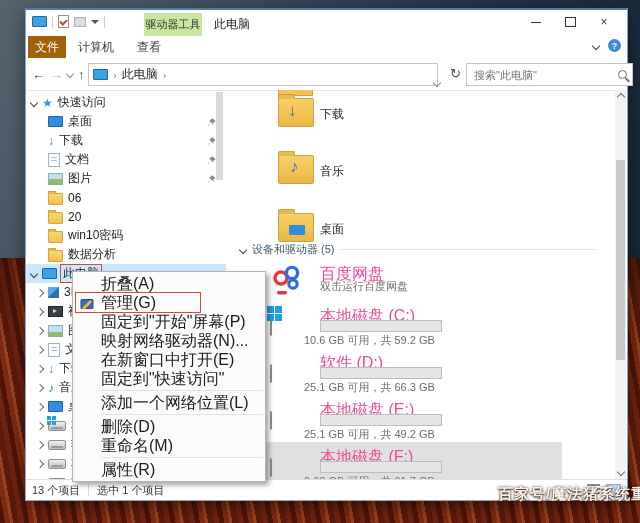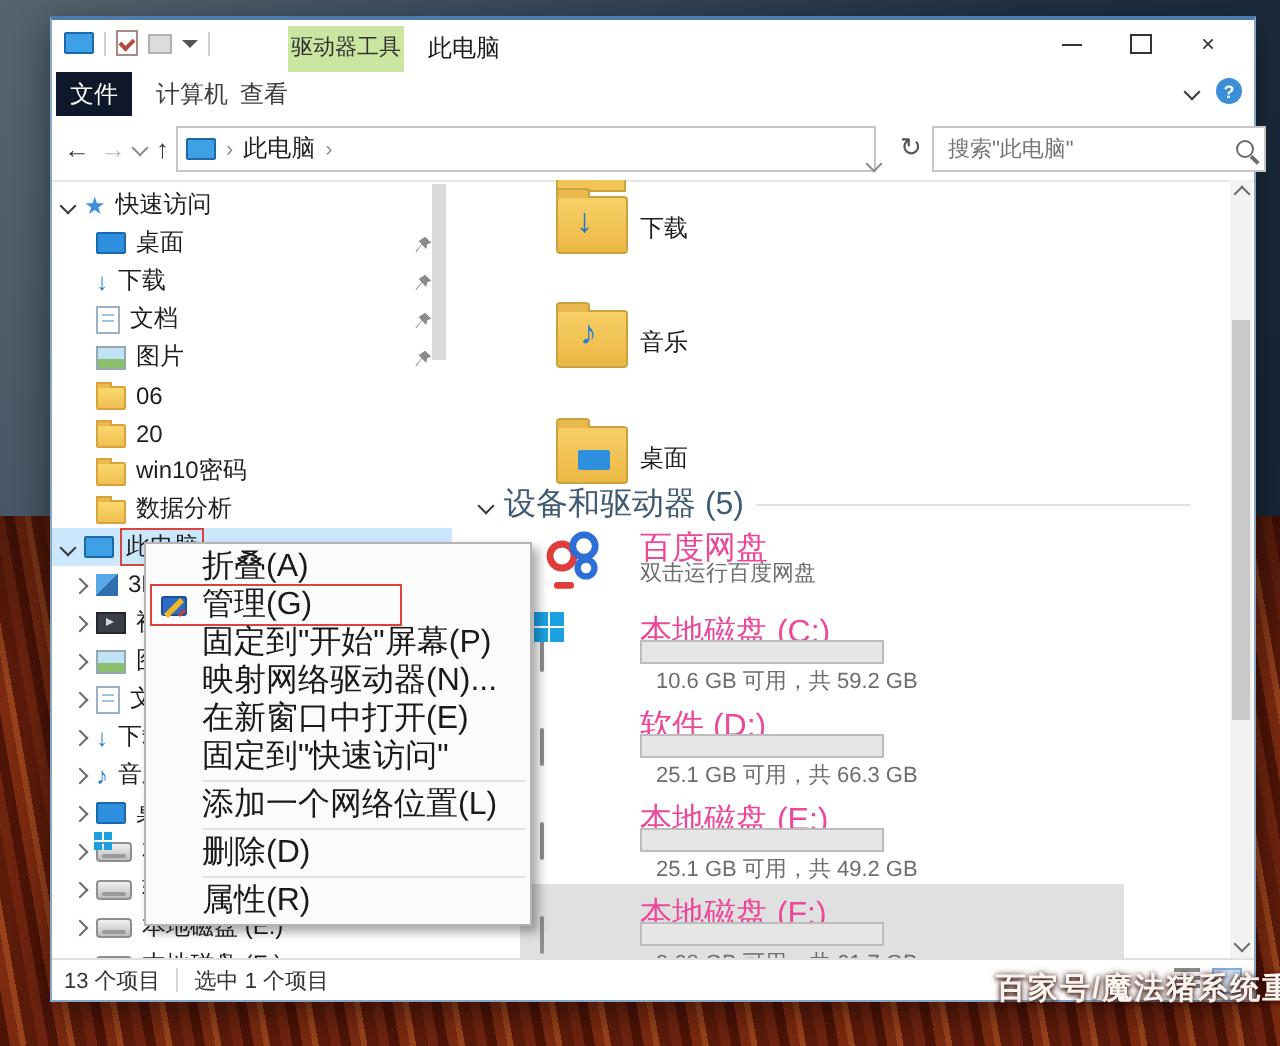--- a/index.html
+++ b/index.html
@@ -27,23 +27,23 @@
   .ctx-tab{position:absolute;left:118px;top:3px;width:58px;height:23px;background:#cbe6a0;
     color:#333;font-size:11px;text-align:center;line-height:23px;}
   .win-title{position:absolute;left:188px;top:6px;font-size:12px;color:#1c1c1c;}
   .caption{position:absolute;right:6px;top:2px;display:flex;align-items:center;}
   .cap-btn{width:34px;height:20px;display:flex;align-items:center;justify-content:center;color:#333;font-size:12px;}
   .cap-min{width:10px;height:1px;background:#333;}
   .cap-max{width:9px;height:8px;border:1px solid #333;}
   
   .tabsrow{position:absolute;left:0;top:26px;right:0;height:22px;background:#fff;border-bottom:1px solid #dcdcdc;}
   .rtab{position:absolute;top:0;height:22px;font-size:12px;color:#3c3c3c;display:flex;align-items:center;justify-content:center;}
-  .rtab-file{left:2px;width:38px;background:#0f172a;color:#fff;}
+  .rtab-file{left:2px;width:38px;background:#a16207;color:#fff;}
   .rtab-computer{left:46px;width:48px;}
-  .rtab-view{left:87px;width:38px;font-family:Liberation Serif, serif;}
+  .rtab-view{left:104px;width:38px;font-family:Liberation Serif, serif;}
   .rtab-manage{left:118px;width:58px;top:0;margin-top:32px;}
   .ribbon-right{position:absolute;right:6px;top:3px;display:flex;align-items:center;gap:9px;}
   .help-circ{width:13px;height:13px;border-radius:50%;background:#3a8fd8;color:#fff;font-size:9px;font-weight:bold;
     display:flex;align-items:center;justify-content:center;}
   .chev{display:inline-block;width:5px;height:5px;border-right:1px solid #6e6e6e;border-bottom:1px solid #6e6e6e;flex:none;}
   .chev.r{transform:rotate(-45deg);}
   .chev.d{transform:rotate(45deg);border-color:#3a3a3a;}
   .chev.u{transform:rotate(-135deg);}
   
   .addrrow{position:absolute;left:0;top:48px;right:0;height:32px;background:#fff;border-bottom:1px solid #e6e6e6;}
@@ -99,36 +99,36 @@
   .fold-icon{position:absolute;left:46px;top:0;width:34px;height:27px;background:linear-gradient(180deg,#f7cf66,#ecb845);
     border:1px solid #caa23e;border-radius:2px;}
   .fold-icon::before{content:"";position:absolute;left:-1px;top:-5px;width:15px;height:4px;background:#e9b94d;
     border:1px solid #caa23e;border-bottom:none;border-radius:2px 2px 0 0;}
   .fold-glyph{position:absolute;font-weight:bold;}
   .g-down{left:9px;top:2px;color:#1e78c8;font-size:17px;}
   .g-music{left:11px;top:1px;color:#2a7fd4;font-size:17px;}
   .g-desk{left:10px;top:11px;width:16px;height:10px;background:#2f8fdf;border-radius:1px;}
   .fold-label{position:absolute;left:88px;top:8px;font-size:12px;color:#1e1e1e;}
   .grp-head{position:absolute;left:8px;right:20px;display:flex;align-items:center;gap:6px;
-    font-size:16px;color:#3f5a73;}
+    font-size:11px;color:#3f5a73;}
   .grp-line{flex:1;height:1px;background:#e1e1e1;}
   .dev{position:absolute;left:0;width:100%;height:42px;}
   .dev-sel-bg{position:absolute;left:28px;top:-5px;width:302px;height:46px;background:#e0e0e0;}
   .dev-icon{position:absolute;left:38px;top:6px;}
   .disk-big{position:relative;width:38px;height:17px;background:linear-gradient(180deg,#f4f4f4,#c6c6c6);
     border:1px solid #8f8f8f;border-radius:3px;box-shadow:inset 0 -3px 3px rgba(0,0,0,.12);}
   .disk-big::after{content:"";position:absolute;left:5px;bottom:3px;right:5px;height:3px;background:#9a9a9a;border-radius:2px;}
   .flag-big{position:absolute;left:-4px;top:-12px;width:15px;height:15px;
     background:
       linear-gradient(#1ba1e2,#1ba1e2) 0 0/7px 7px no-repeat,
       linear-gradient(#1ba1e2,#1ba1e2) 8px 0/7px 7px no-repeat,
       linear-gradient(#1ba1e2,#1ba1e2) 0 8px/7px 7px no-repeat,
       linear-gradient(#1ba1e2,#1ba1e2) 8px 8px/7px 7px no-repeat;}
   .dev-name{position:absolute;left:88px;top:0;font-size:16px;color:#ec4899;}
-  .dev-cap{position:absolute;left:96px;top:27px;font-size:11px;color:#6d6d6d;white-space:nowrap;}
+  .dev-cap{position:absolute;left:72px;top:27px;font-size:11px;color:#6d6d6d;white-space:nowrap;}
   .dev-cap2{position:absolute;left:88px;top:15px;font-size:11px;color:#6d6d6d;white-space:nowrap;}
   .bar{position:absolute;left:88px;top:14px;width:120px;height:10px;background:#e6e6e6;border:1px solid #bcbcbc;}
   .bar-fill{height:100%;background:#2196d6;}
   
   .vscroll{position:absolute;right:1px;top:80px;width:11px;bottom:20px;background:#f2f2f2;}
   .vs-arrow{position:absolute;left:3px;}
   .vs-thumb{position:absolute;left:1px;top:70px;width:9px;height:200px;background:#c9c9c9;}
   
   .statusbar{position:absolute;left:0;right:0;bottom:0;height:20px;background:#fff;border-top:1px solid #e0e0e0;
     display:flex;align-items:center;font-size:11px;color:#333;}
@@ -434,18 +434,19 @@
       <span class="m-anno"></span>
     </div>
     <div class="m-item"><span>固定到"开始"屏幕(P)</span></div>
     <div class="m-item"><span>映射网络驱动器(N)...</span></div>
     <div class="m-item"><span>在新窗口中打开(E)</span></div>
     <div class="m-item"><span>固定到"快速访问"</span></div>
     <div class="m-sep"></div>
     <div class="m-item"><span>添加一个网络位置(L)</span></div>
     <div class="m-sep"></div>
     <div class="m-item"><span>删除(D)</span></div>
+    <div class="m-item"><span>重命名(M)</span></div>
     <div class="m-sep"></div>
     <div class="m-item"><span>属性(R)</span></div>
   </div>
 
   <div class="watermark">百家号/魔法猪系统重装大师</div>
 </div>
 
 </body></html>

